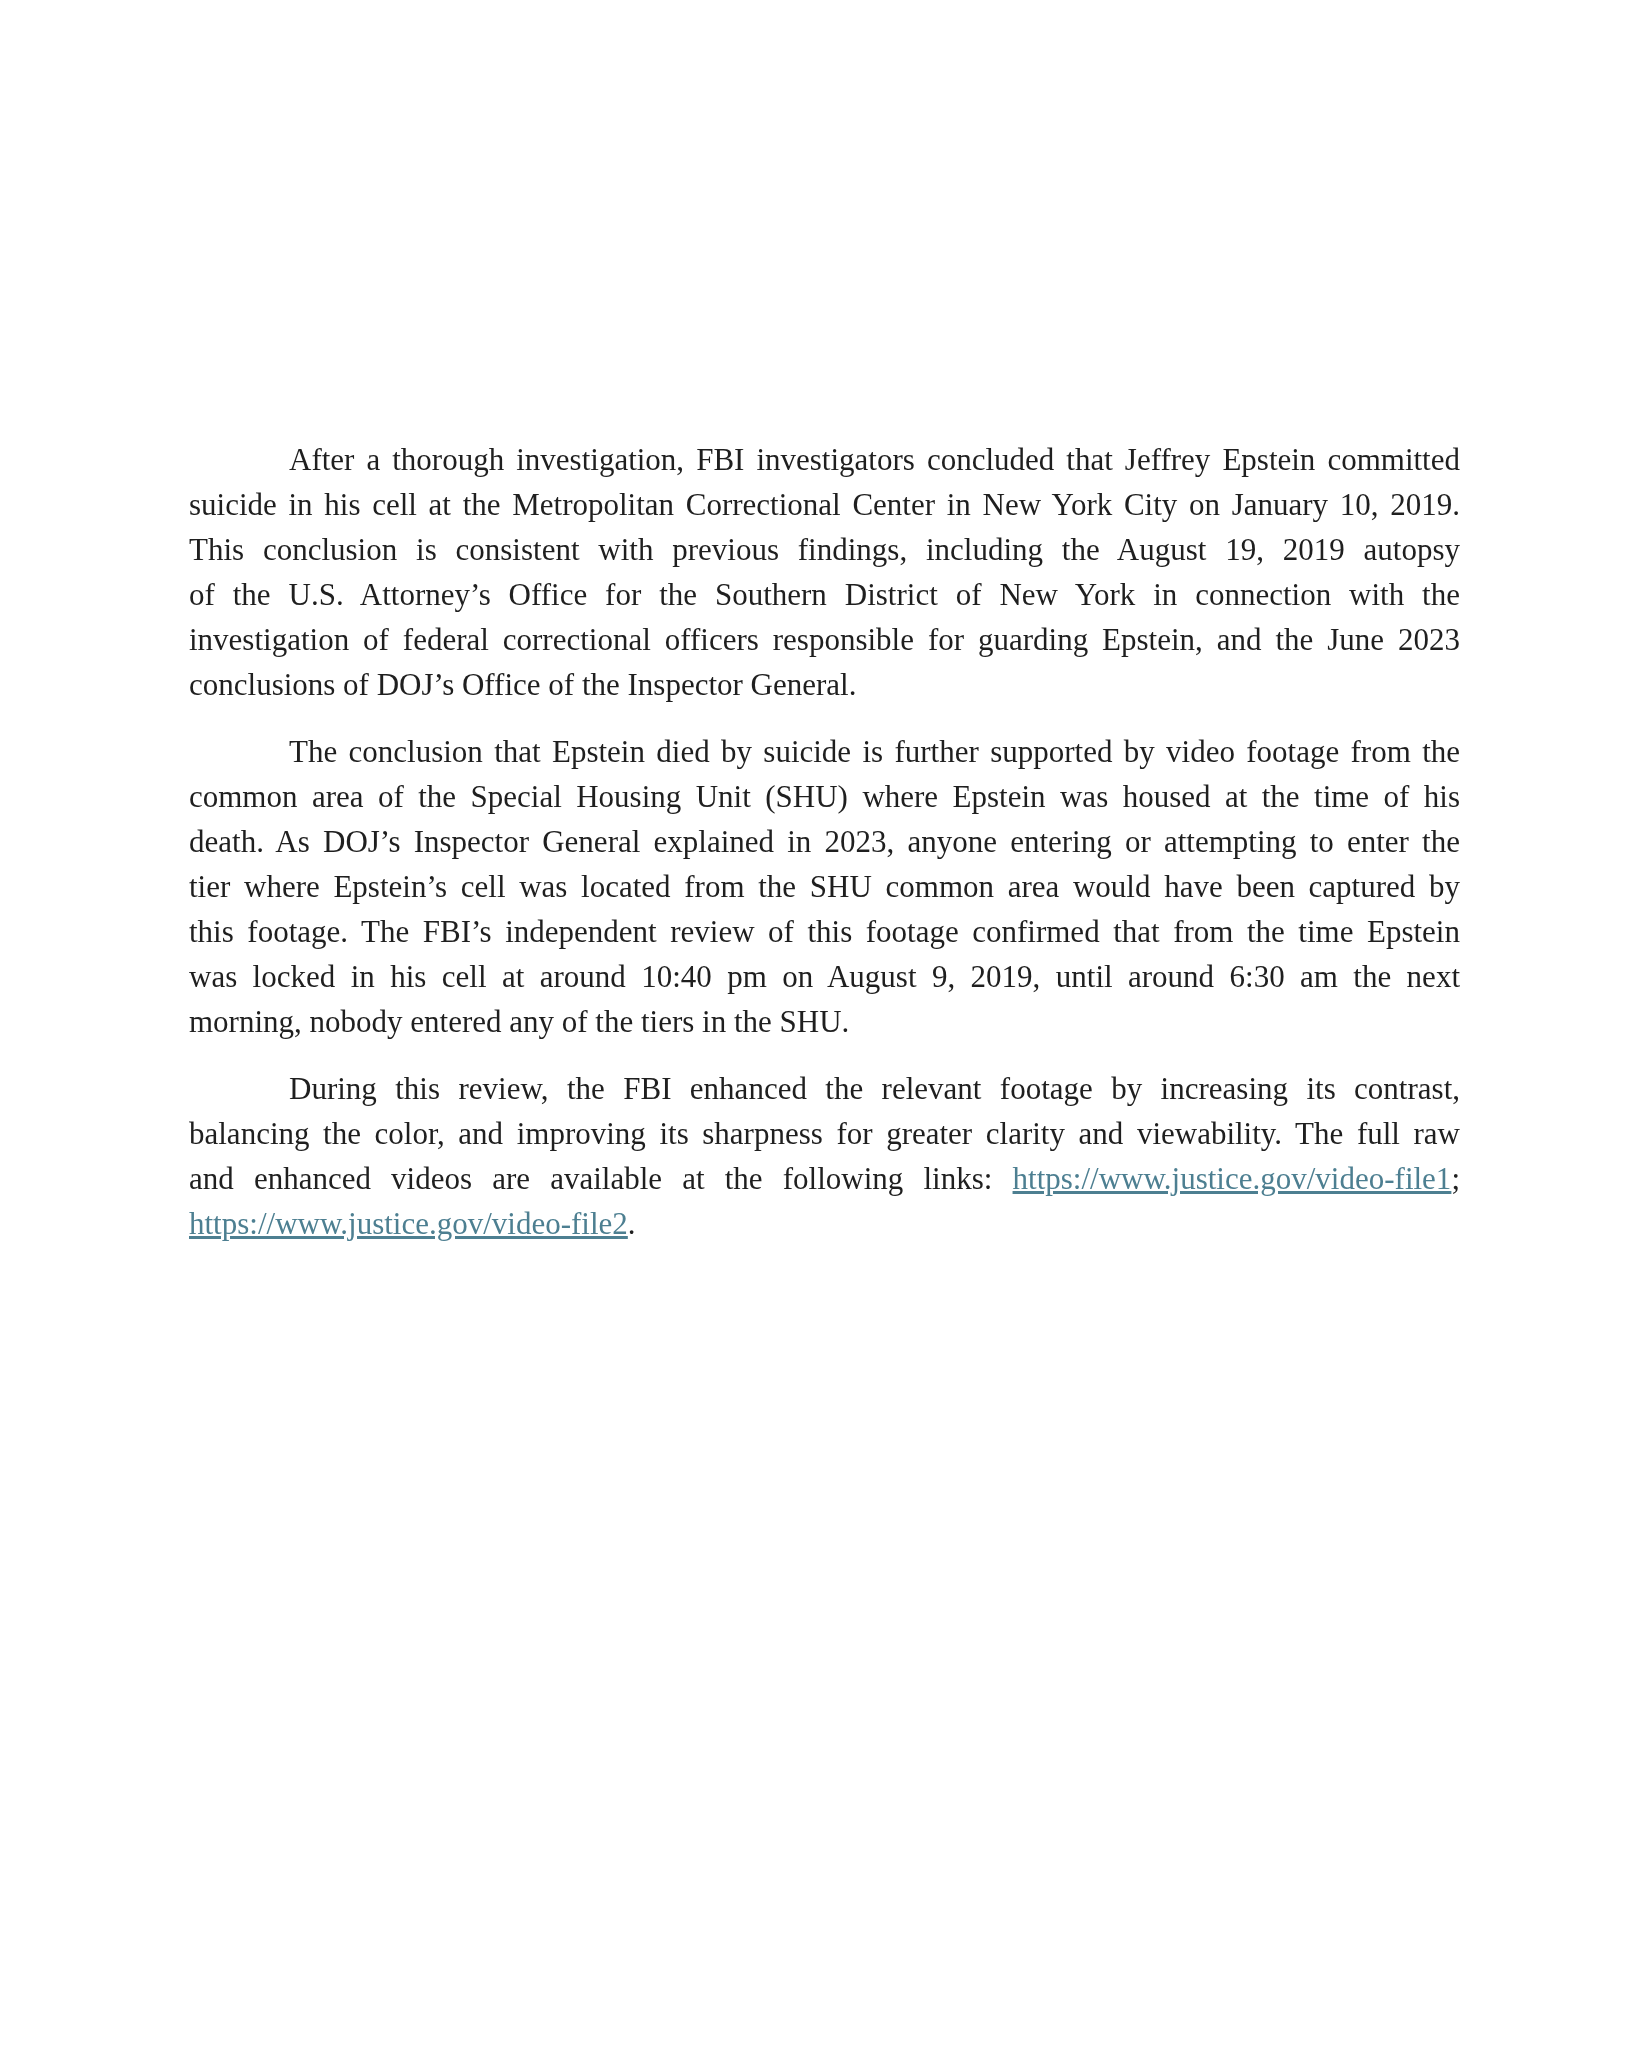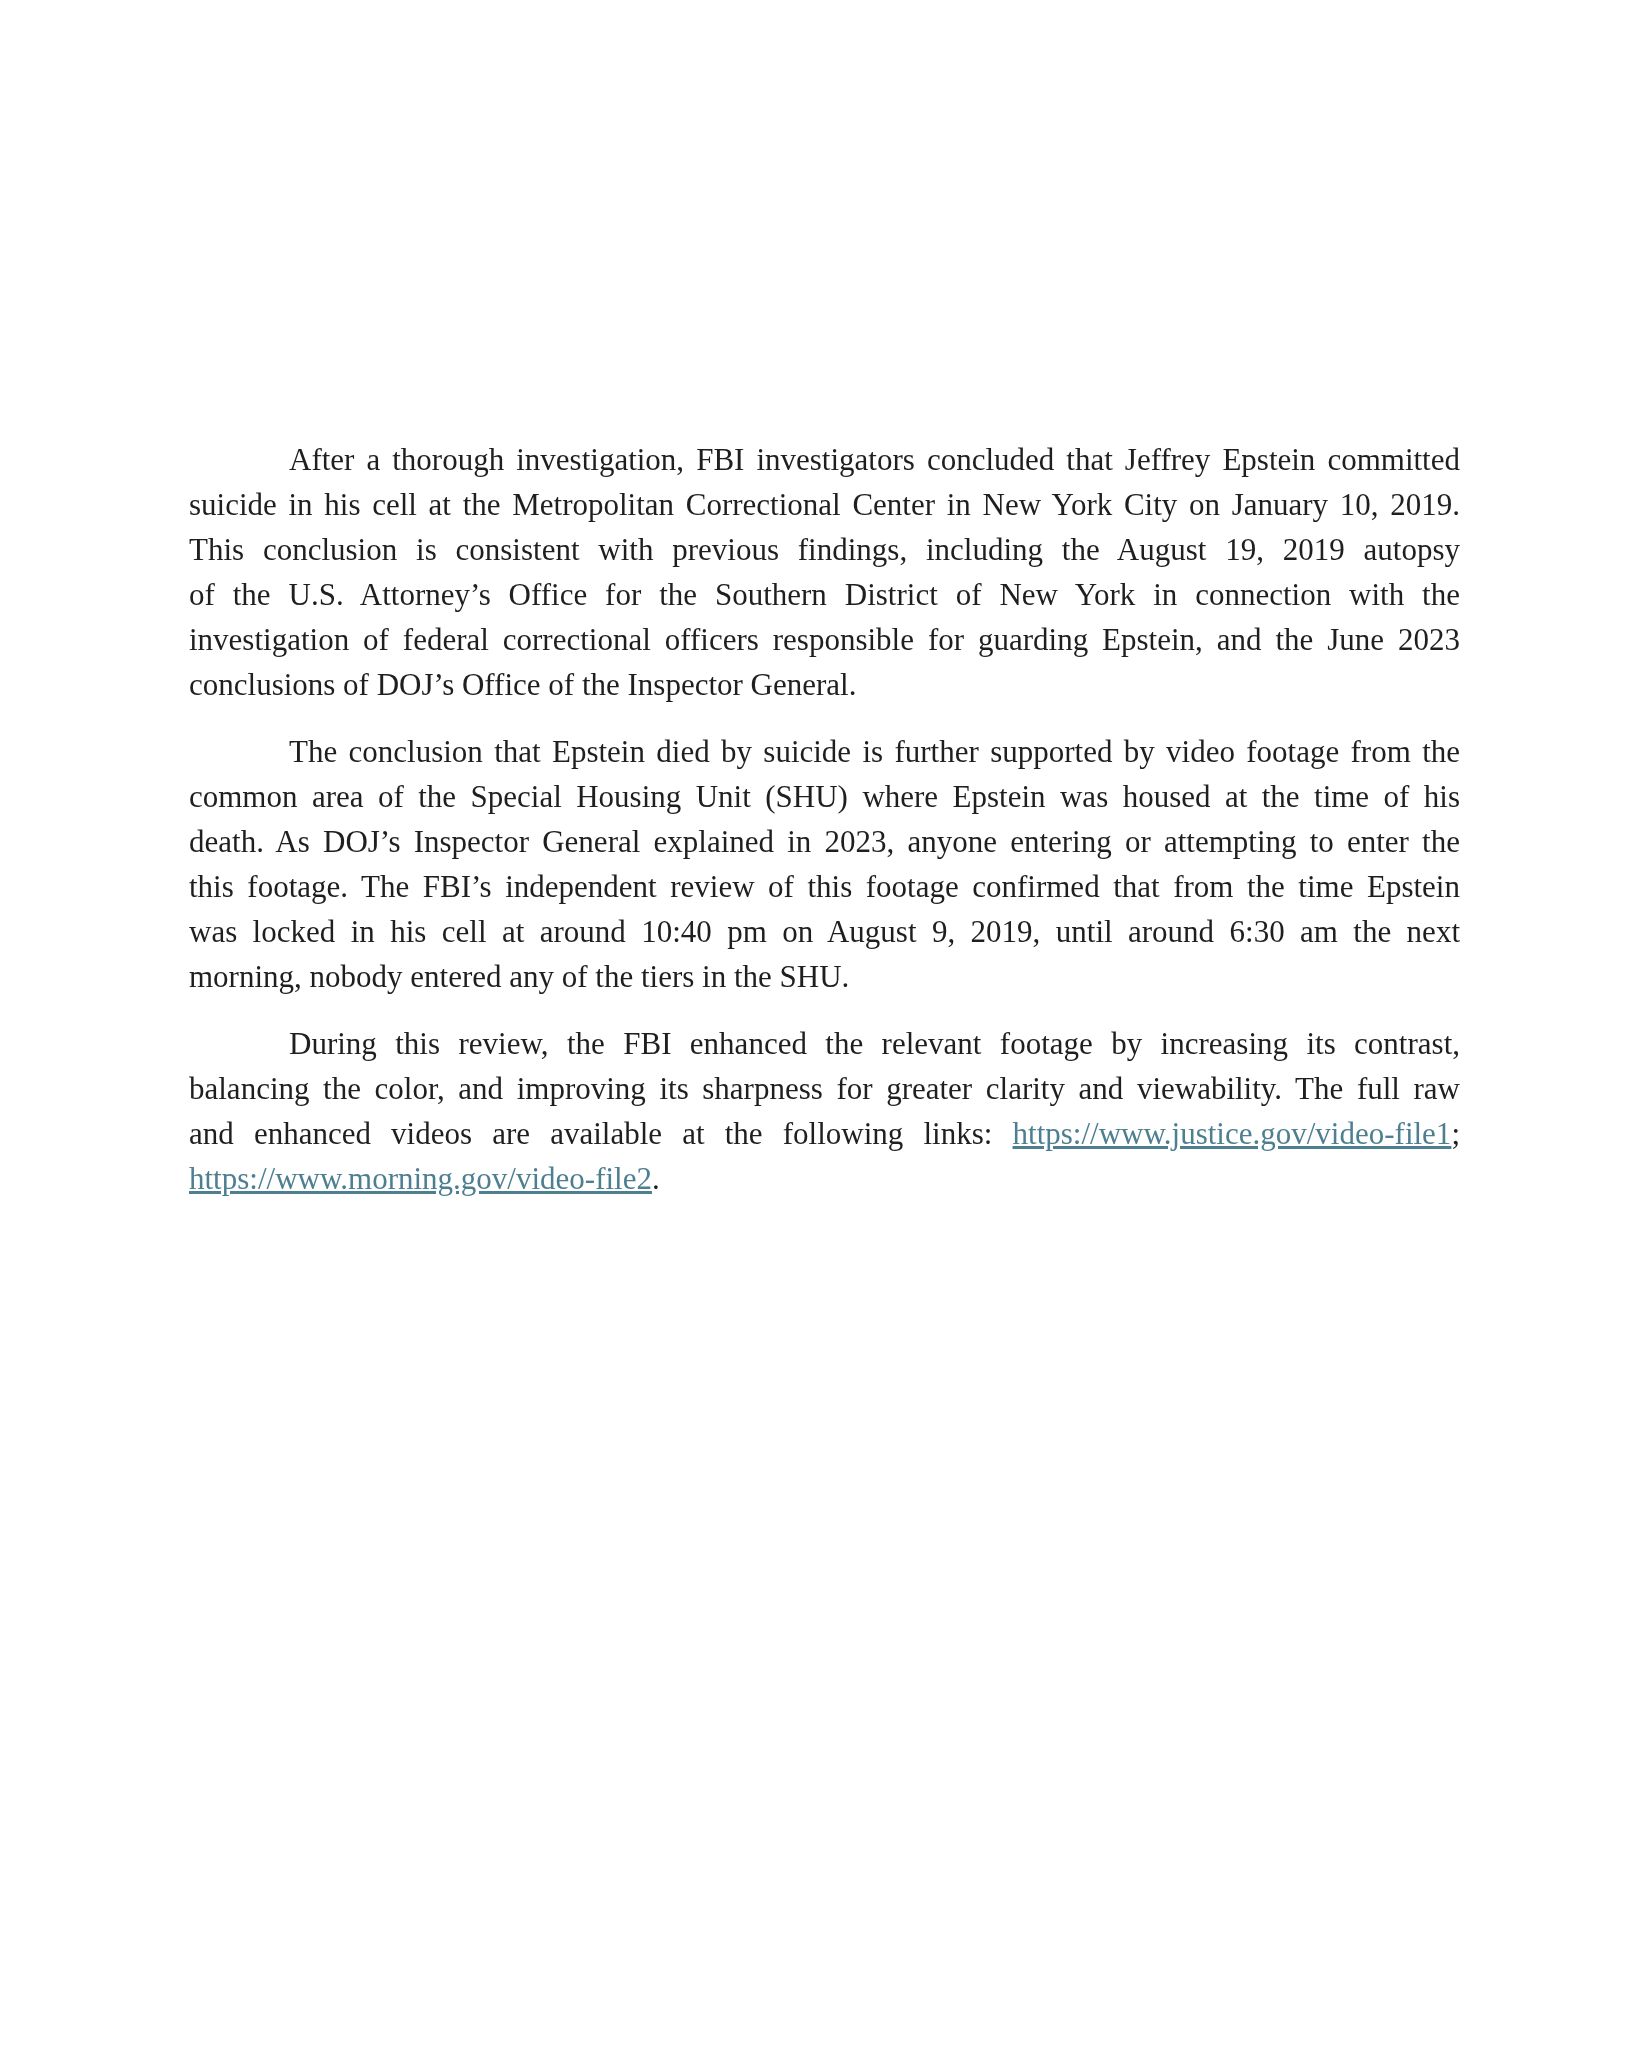--- a/index.html
+++ b/index.html
@@ -59,24 +59,25 @@
         <div class="line"><span>suicide in his cell at the Metropolitan Correctional Center in New York City on January 10, 2019.</span></div>
         <div class="line"><span>This conclusion is consistent with previous findings, including the August 19, 2019 autopsy</span></div>
         <div class="line"><span>of the U.S. Attorney’s Office for the Southern District of New York in connection with the</span></div>
         <div class="line"><span>investigation of federal correctional officers responsible for guarding Epstein, and the June 2023</span></div>
         <div class="line last"><span>conclusions of DOJ’s Office of the Inspector General.</span></div>
       </div>
       <div class="para">
         <div class="line first"><span>The conclusion that Epstein died by suicide is further supported by video footage from the</span></div>
         <div class="line"><span>common area of the Special Housing Unit (SHU) where Epstein was housed at the time of his</span></div>
         <div class="line"><span>death. As DOJ’s Inspector General explained in 2023, anyone entering or attempting to enter the</span></div>
+        <div class="line"><span>tier where Epstein’s cell was located from the SHU common area would have been captured by</span></div>
         <div class="line"><span>this footage. The FBI’s independent review of this footage confirmed that from the time Epstein</span></div>
         <div class="line"><span>was locked in his cell at around 10:40 pm on August 9, 2019, until around 6:30 am the next</span></div>
         <div class="line last"><span>morning, nobody entered any of the tiers in the SHU.</span></div>
       </div>
       <div class="para">
         <div class="line first"><span>During this review, the FBI enhanced the relevant footage by increasing its contrast,</span></div>
         <div class="line"><span>balancing the color, and improving its sharpness for greater clarity and viewability. The full raw</span></div>
         <div class="line"><span>and enhanced videos are available at the following links: </span><a class="doclink">https://www.justice.gov/video-file1</a><span>;</span></div>
-        <div class="line last"><a class="doclink">https://www.morning.gov/video-file2</a><span>.</span></div>
+        <div class="line last"><a class="doclink">https://www.justice.gov/video-file2</a><span>.</span></div>
       </div>
     </div>
 </div>
 
 </body></html>

